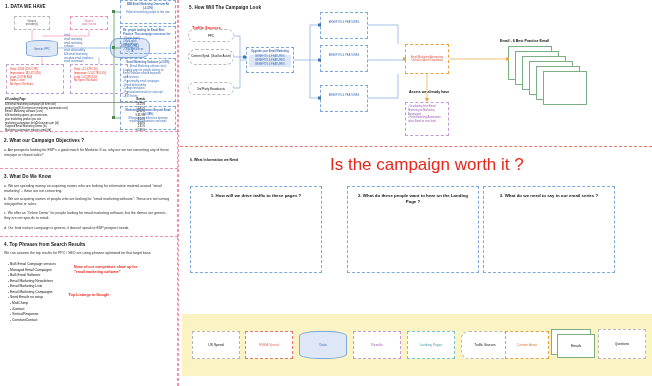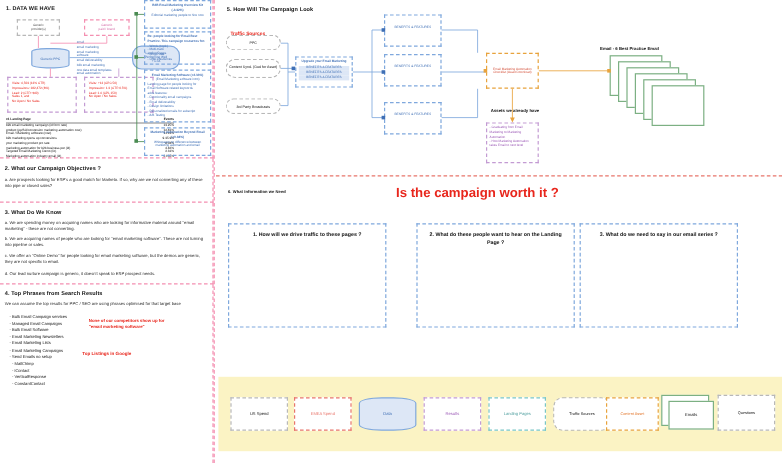--- a/index.html
+++ b/index.html
@@ -293,21 +293,21 @@
     <rect x="318" y="96.5" width="3" height="3" fill="#3f6fb5"></rect>
     <rect x="403" y="57.5" width="3" height="3" fill="#e8a33d"></rect>
     <rect x="506" y="57.5" width="3" height="3" fill="#e8a33d"></rect>
     <path d="M427,102 l-2,-4 l4,0 z" fill="#e8a33d"></path>
   </svg>
 
   <div style="position:absolute;left:180px;top:146px;width:472px;height:0;border-top:1px dashed #e8756b;"></div>
 
   <div class="sect-title" style="position:absolute;left:190px;top:158px;font-size:3.4px;">6. What Information we Need</div>
 
-  <div class="red-txt" style="position:absolute;left:330px;top:155px;font-size:11px;font-weight:bold;">Is the campaign worth it ?</div>
+  <div class="red-txt" style="position:absolute;left:330px;top:155px;font-size:17px;">Is the campaign worth it ?</div>
 
   <div class="panel dash-blue" style="left:190px;top:186px;width:132px;height:87px;padding:6px;">
     <div class="bold ctr" style="font-size:4.4px;line-height:1.45;">1. How will we drive traffic to these pages ?</div>
   </div>
   <div class="panel dash-blue" style="left:347px;top:186px;width:132px;height:87px;padding:6px;">
     <div class="bold ctr" style="font-size:4.4px;line-height:1.45;">2. What do these people want to hear on the Landing Page ?</div>
   </div>
   <div class="panel dash-blue" style="left:483px;top:186px;width:132px;height:87px;padding:6px;">
     <div class="bold ctr" style="font-size:4.4px;line-height:1.45;">3. What do we need to say in our email series ?</div>
   </div>

